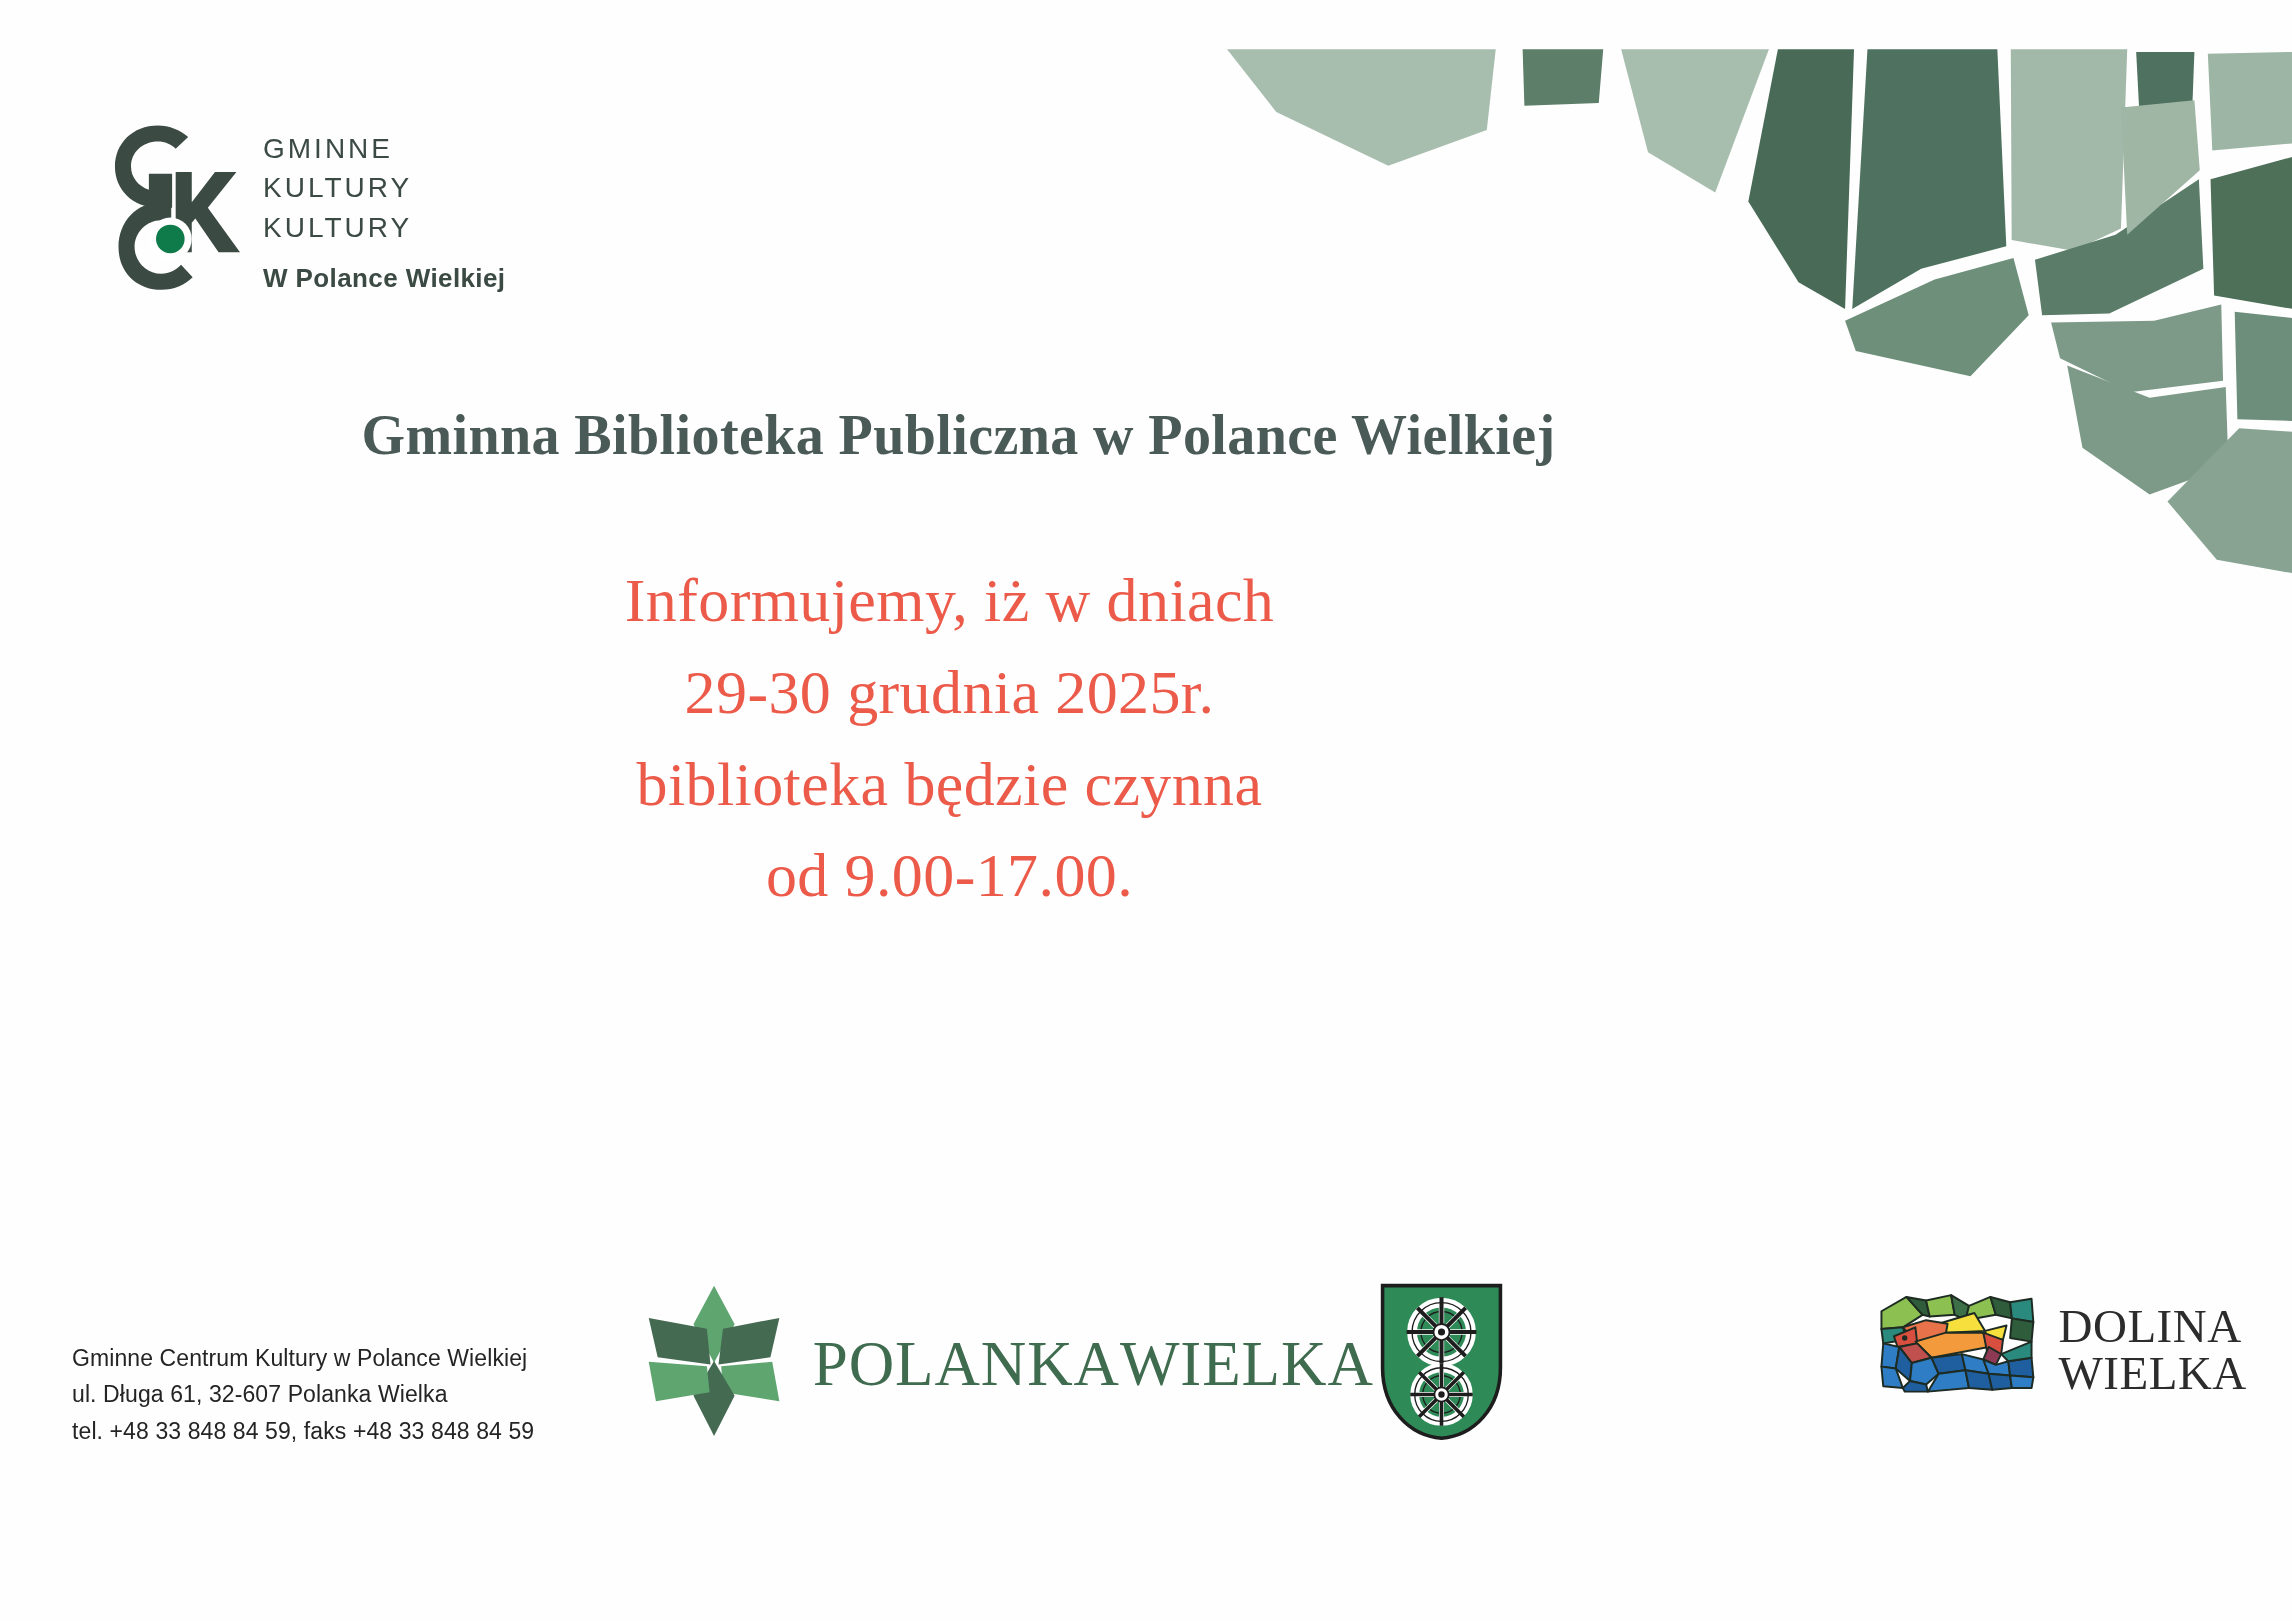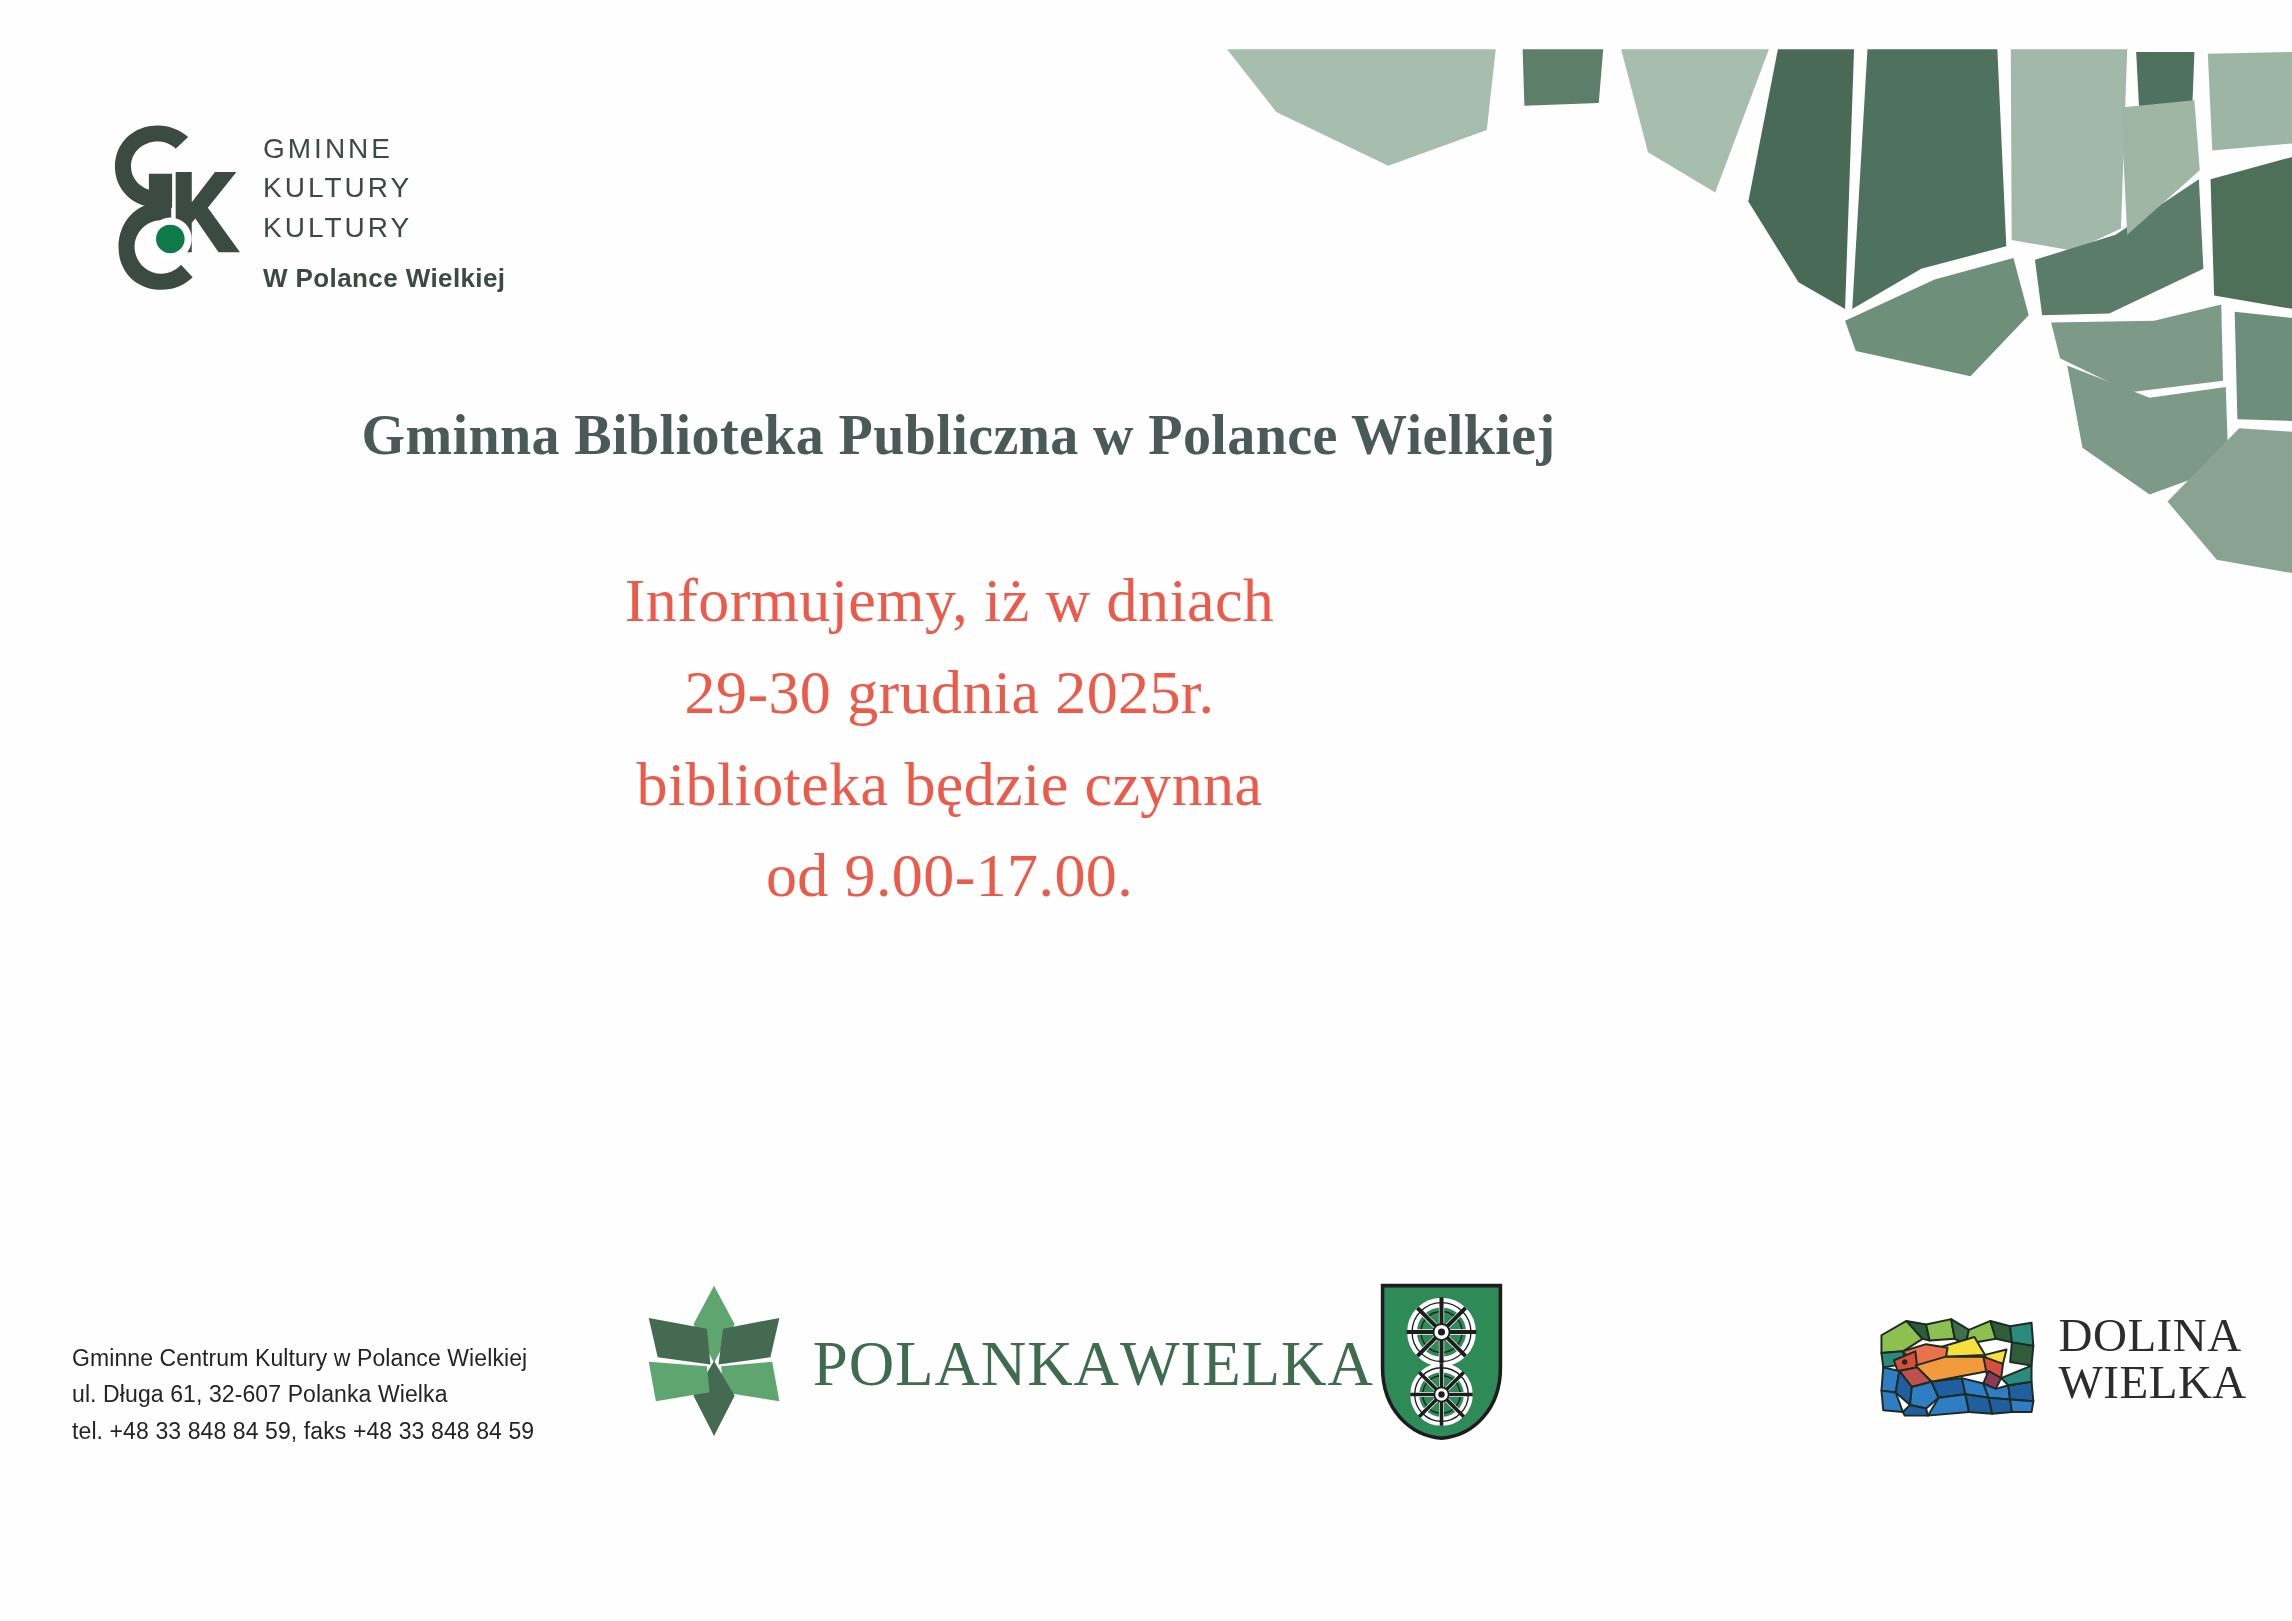--- a/index.html
+++ b/index.html
@@ -144,23 +144,22 @@
     width: 125px;
     height: 159px;
   }
   .coat-of-arms svg { display: block; width: 100%; height: 100%; }
 
   .karpia-logo {
     position: absolute;
     left: 1876px;
     top: 1288px;
     display: flex;
-    align-items: flex-start;
+    align-items: flex-end;
     gap: 21.5px;
-    margin-top: 24px;
   }
   .karpia-mosaic { width: 161px; height: 109px; flex: none; }
   .karpia-mosaic svg { display: block; width: 100%; height: 100%; }
   .karpia-words {
     display: flex;
     flex-direction: column;
     font-family: "Liberation Serif", serif;
     color: #2c2c2c;
     line-height: 1.0;
   }

